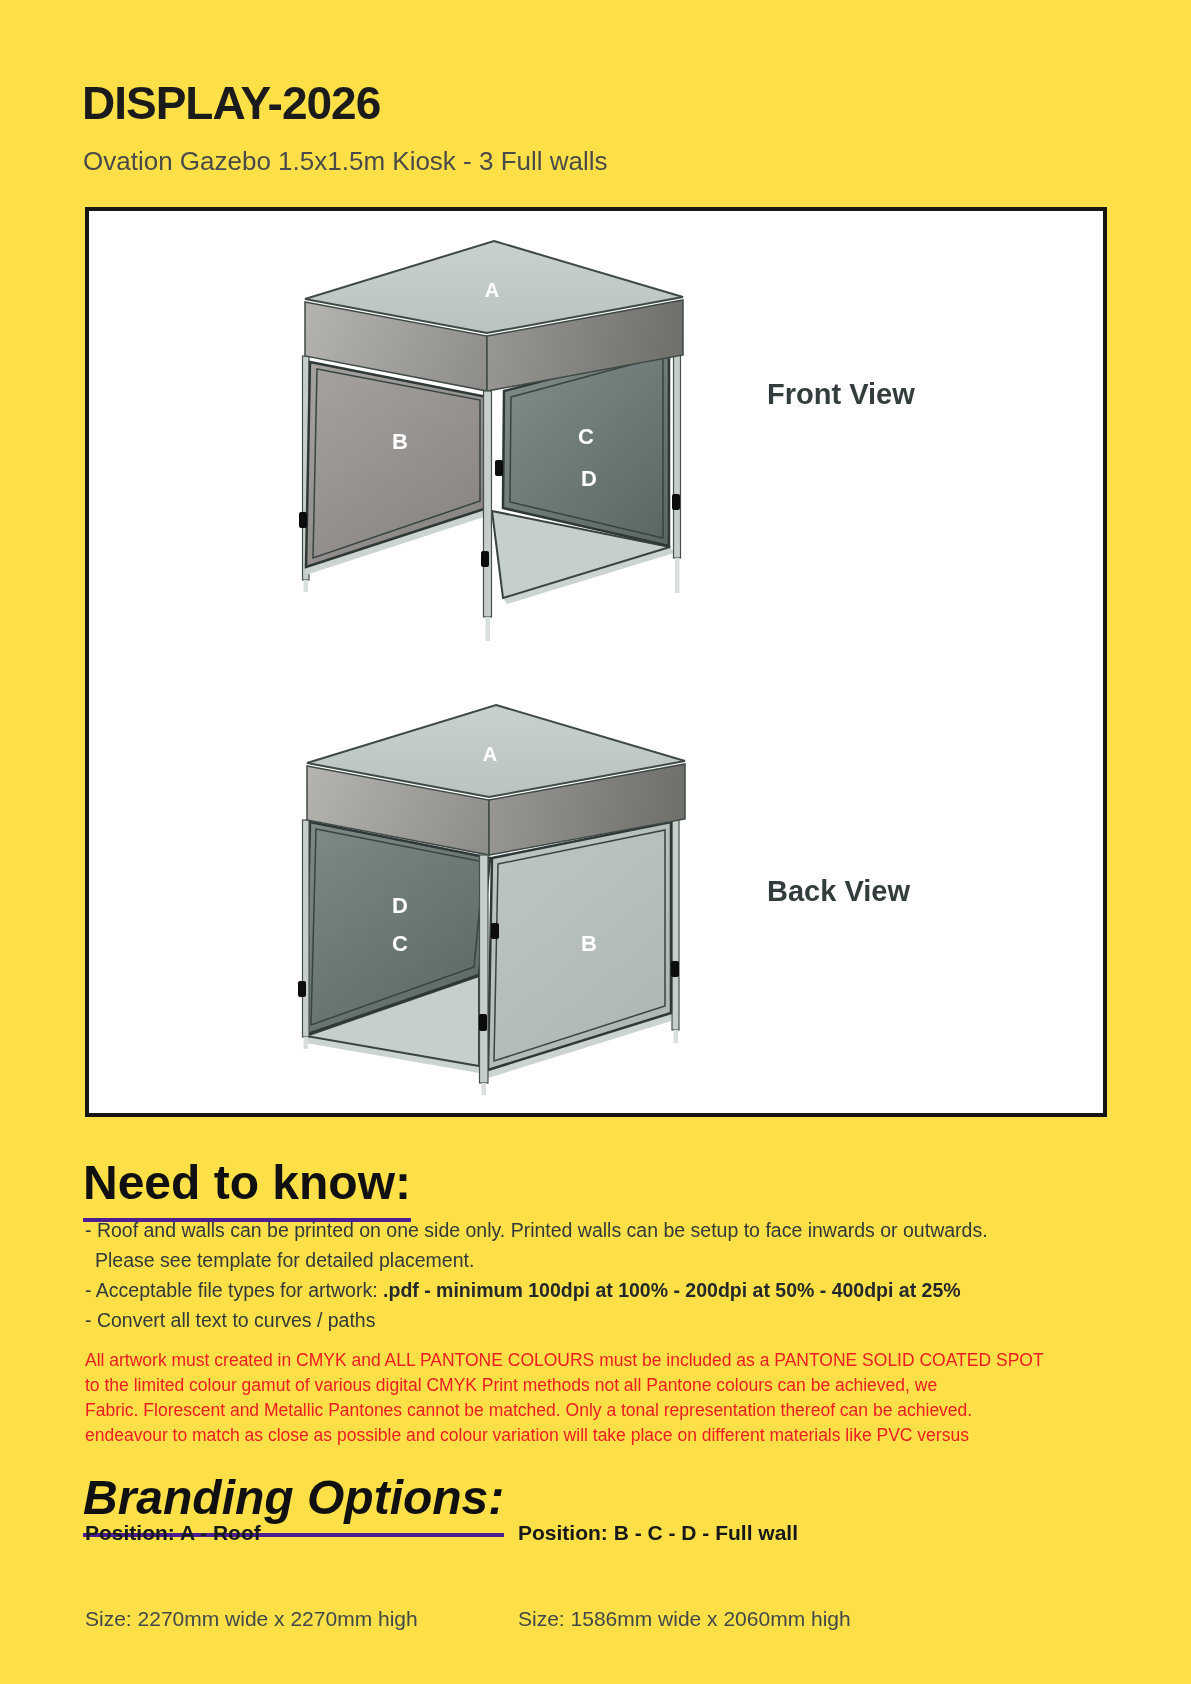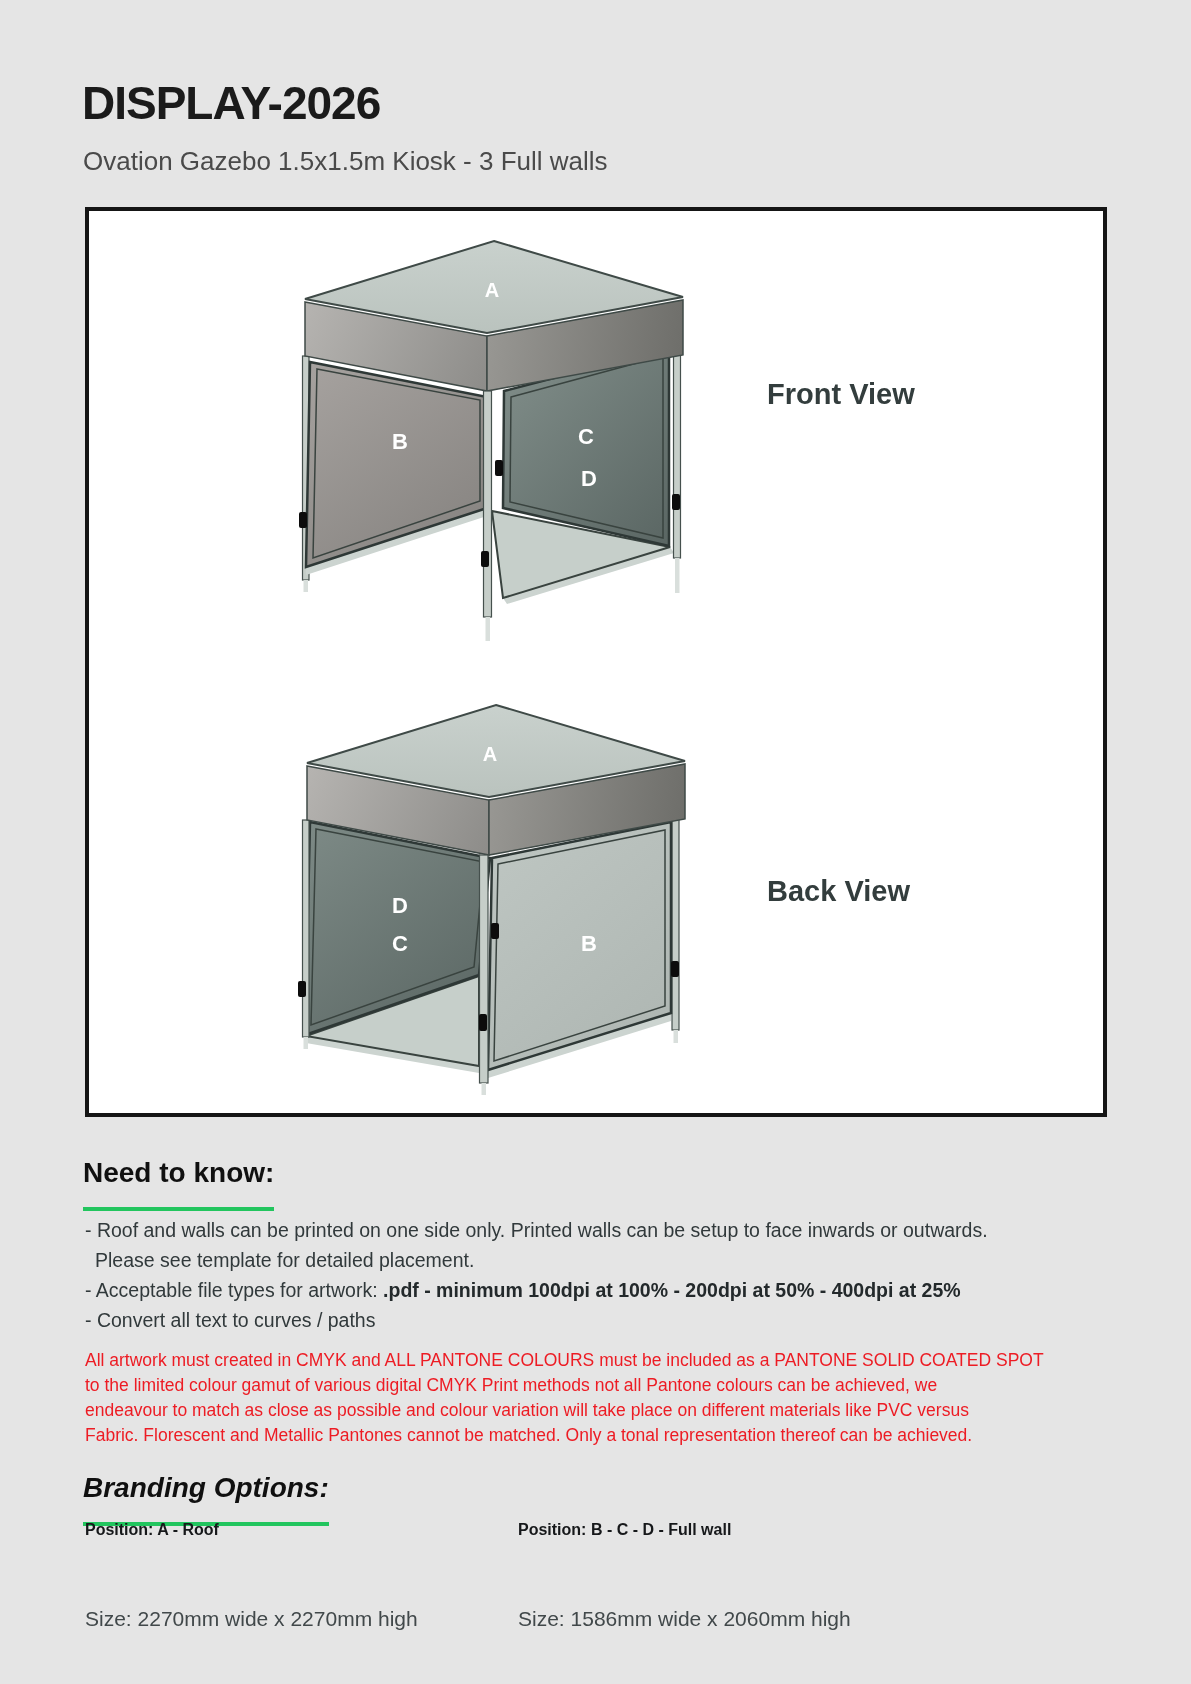--- a/index.html
+++ b/index.html
@@ -1,19 +1,19 @@
 <!DOCTYPE html>
 <html><head>
 <meta charset="utf-8">
 <style>
   html,body{margin:0;padding:0;background:#ffffff;}
   .page{
     position:relative;
     width:1191px;height:1684px;
-    background:#e5e5e5;
+    background:#fde047;
     font-family:"Liberation Sans", sans-serif;
     overflow:hidden;
   }
   .abs{position:absolute;}
   .title{
     left:82px;top:80px;
     font-size:46px;font-weight:bold;color:#1b1b1b;
     letter-spacing:-1px;line-height:1;
   }
   .subtitle{
@@ -22,40 +22,40 @@
   }
   .diagram-box{
     left:85px;top:207px;
     width:1022px;height:910px;
     border:4px solid #151515;
     box-sizing:border-box;
     background:#ffffff;
   }
   .diagram-box svg{position:absolute;left:0;top:0;}
   .section-heading{
-    font-size:28px;font-weight:bold;color:#101010;
+    font-size:48px;font-weight:bold;color:#101010;
     line-height:1;display:inline-block;
-    padding-bottom:20px;border-bottom:4px solid #22c55e;
+    padding-bottom:11px;border-bottom:4px solid #4c1d95;
     letter-spacing:0px;
   }
   .need-heading{left:83px;top:1159px;}
   .branding-heading{left:83px;top:1474px;font-style:italic;}
   .bullets{
     left:85px;top:1215px;width:1010px;
     font-size:19.5px;color:#31393b;line-height:30px;
   }
   .bullets .indent{padding-left:10px;}
   .bullets b{color:#23292b;text-align:right;}
   .warning{
     left:85px;top:1348px;width:1010px;
     font-size:17.5px;font-weight:normal;color:#ED1C24;line-height:25px;
   }
   .brand-col1{left:85px;}
   .brand-col2{left:518px;}
-  .position-line{top:1522px;font-size:16px;font-weight:bold;color:#16181a;line-height:1;}
+  .position-line{top:1522px;font-size:21px;font-weight:bold;color:#16181a;line-height:1;}
   .size-line{top:1608px;font-size:21px;color:#41484a;line-height:1;}
   .svg-wall-label{font-family:"Liberation Sans",sans-serif;font-weight:bold;fill:#ffffff;}
   .svg-caption{font-family:"Liberation Sans",sans-serif;font-weight:bold;fill:#333d3d;font-size:29px;}
 </style>
 </head>
 <body>
 
 <div class="page">
 
   <div class="abs title">DISPLAY-2026</div>
@@ -185,22 +185,22 @@
   <div class="abs bullets">
     <div>- Roof and walls can be printed on one side only. Printed walls can be setup to face inwards or outwards.</div>
     <div class="indent">Please see template for detailed placement.</div>
     <div><span>- Acceptable file types for artwork: </span><b>.pdf - minimum 100dpi at 100% - 200dpi at 50% - 400dpi at 25%</b></div>
     <div>- Convert all text to curves / paths</div>
   </div>
 
   <div class="abs warning">
     <div>All artwork must created in CMYK and ALL PANTONE COLOURS must be included as a PANTONE SOLID COATED SPOT</div>
     <div>to the limited colour gamut of various digital CMYK Print methods not all Pantone colours can be achieved, we</div>
+    <div>Fabric. Florescent and Metallic Pantones cannot be matched. Only a tonal representation thereof can be achieved.</div>
     <div>endeavour to match as close as possible and colour variation will take place on different materials like PVC versus</div>
-    <div>Fabric. Florescent and Metallic Pantones cannot be matched. Only a tonal representation thereof can be achieved.</div>
   </div>
 
   <div class="abs section-heading branding-heading">Branding Options:</div>
 
   <div class="abs position-line brand-col1">Position: A - Roof</div>
   <div class="abs size-line brand-col1">Size: 2270mm wide x 2270mm high</div>
 
   <div class="abs position-line brand-col2">Position: B - C - D - Full wall</div>
   <div class="abs size-line brand-col2">Size: 1586mm wide x 2060mm high</div>
 

